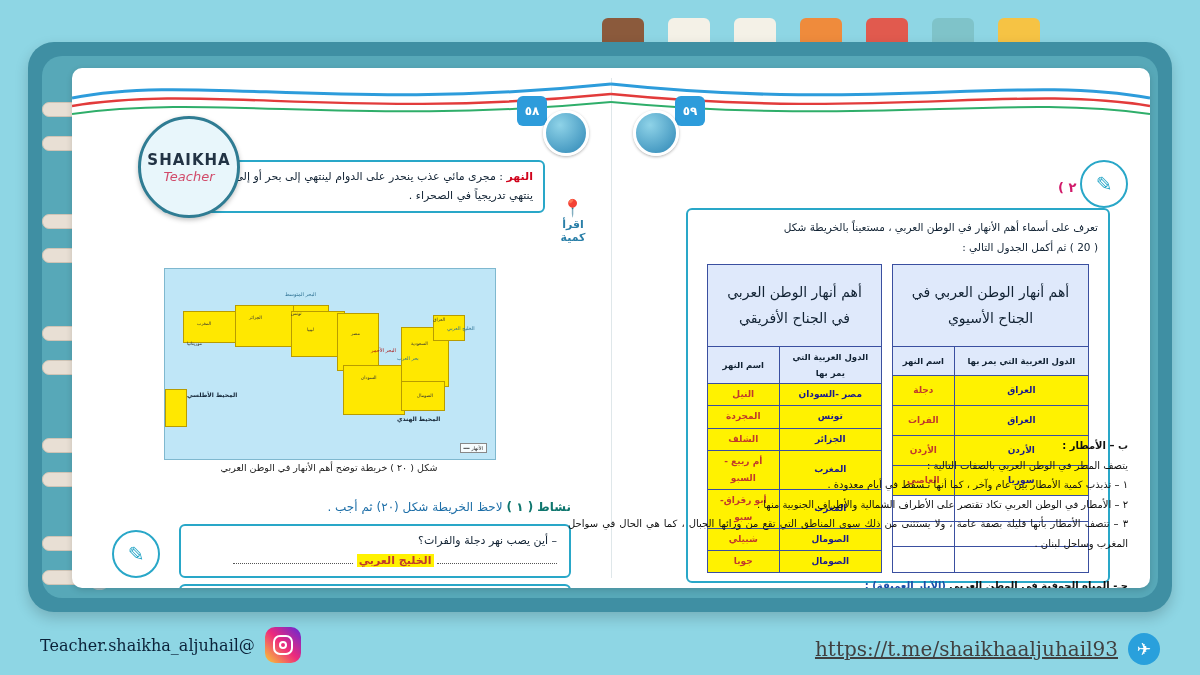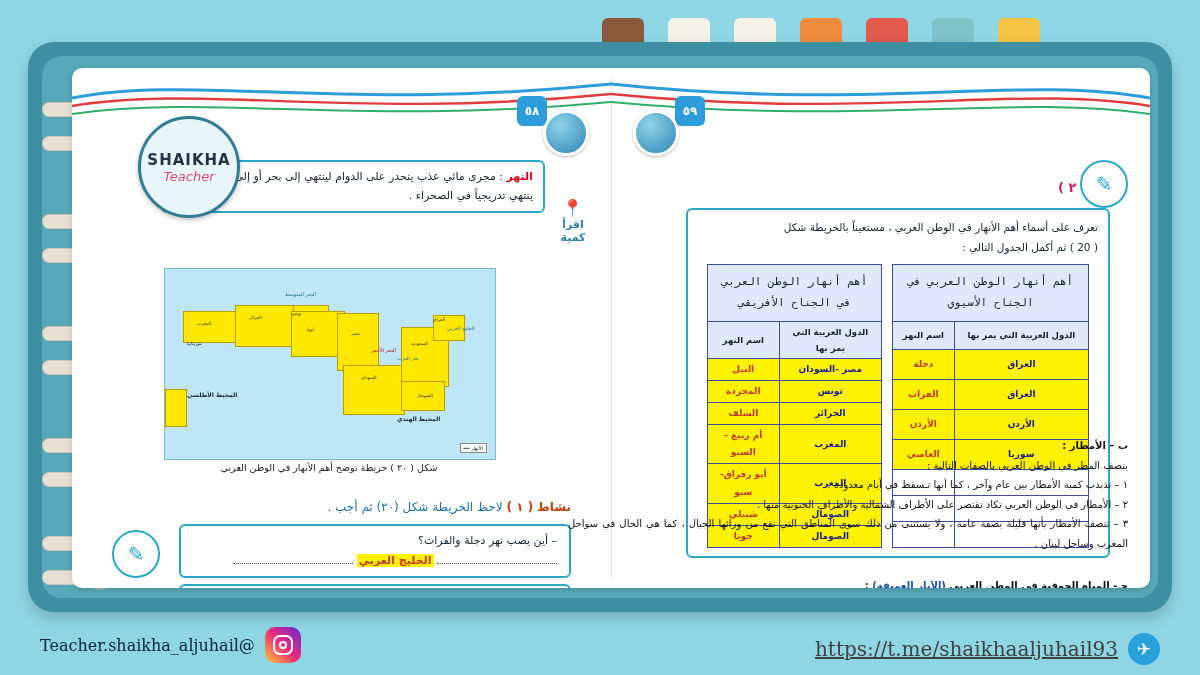--- a/index.html
+++ b/index.html
@@ -80,42 +80,42 @@
     background:#bfe6f7;border:1px solid #7fb8cf;
   }
   .map .sea-label{position:absolute;font-size:5px;color:#2b6f91;}
   .map .land{position:absolute;background:#ffe800;border:.5px solid #b89c00;}
   .map .cnt{position:absolute;font-size:4.5px;color:#333;}
   .map-cap{position:absolute;left:92px;top:394px;width:330px;text-align:center;font-size:9.5px;color:#222;}
   .legend{position:absolute;right:8px;bottom:6px;font-size:5px;color:#222;background:rgba(255,255,255,.85);padding:1px 3px;border:.5px solid #888;}
 
   
   .act1-title{position:absolute;right:40px;top:432px;font-size:12px;color:#1e6fa8;}
-  .act1-title b{color:#c2410c;}
+  .act1-title b{color:#0f766e;}
   .qbox{
     position:absolute;border:2px solid #29a7c8;border-radius:6px;background:#fff;
     font-size:11px;line-height:1.8;padding:5px 12px 5px 46px;color:#123;
   }
   .pencil{
     position:absolute;width:44px;height:44px;border-radius:50%;background:#fff;
     border:2px solid #29a7c8;display:flex;align-items:center;justify-content:center;
     font-size:20px;color:#29a7c8;transform:rotate(0deg);
   }
 
   
   .act2-title{position:absolute;right:22px;top:112px;font-size:13px;color:#d11a6a;font-weight:bold;}
   .act2-box{
     position:absolute;right:40px;top:140px;width:400px;
     border:2px solid #29a7c8;border-radius:6px;background:#fff;padding:8px 10px;
     font-size:10.5px;line-height:1.9;color:#123;
   }
   table.t{border-collapse:collapse;font-size:9px;}
   table.t th,table.t td{border:1px solid #3a4fa0;padding:2px 7px;text-align:center;height:14px;}
   table.t th{background:#dfe9fb;color:#123;font-size:8.5px;font-weight:bold;}
-  table.t caption{background:#dfe9fb;border:1px solid #3a4fa0;border-bottom:0;font-size:11px;padding:7px;color:#123;font-family:Liberation Mono, monospace;}
+  table.t caption{background:#dfe9fb;border:1px solid #3a4fa0;border-bottom:0;font-size:14px;padding:14px;color:#123;}
   .y{background:#fff200;color:#c0392b;font-weight:bold;}
   .ytxt{background:#fff200;color:#1a1a8c;font-weight:bold;}
 
   .body-text{position:absolute;right:22px;font-size:10px;line-height:1.95;color:#111;width:560px;text-align:justify;}
   .sect-h{color:#111;font-weight:bold;}
   .sect-h .blue{color:#1b4fa8;}
 
   
   .footer{position:absolute;left:0;bottom:0;width:1200px;height:62px;}
   .ig{position:absolute;left:40px;bottom:12px;display:flex;align-items:center;gap:10px;}

